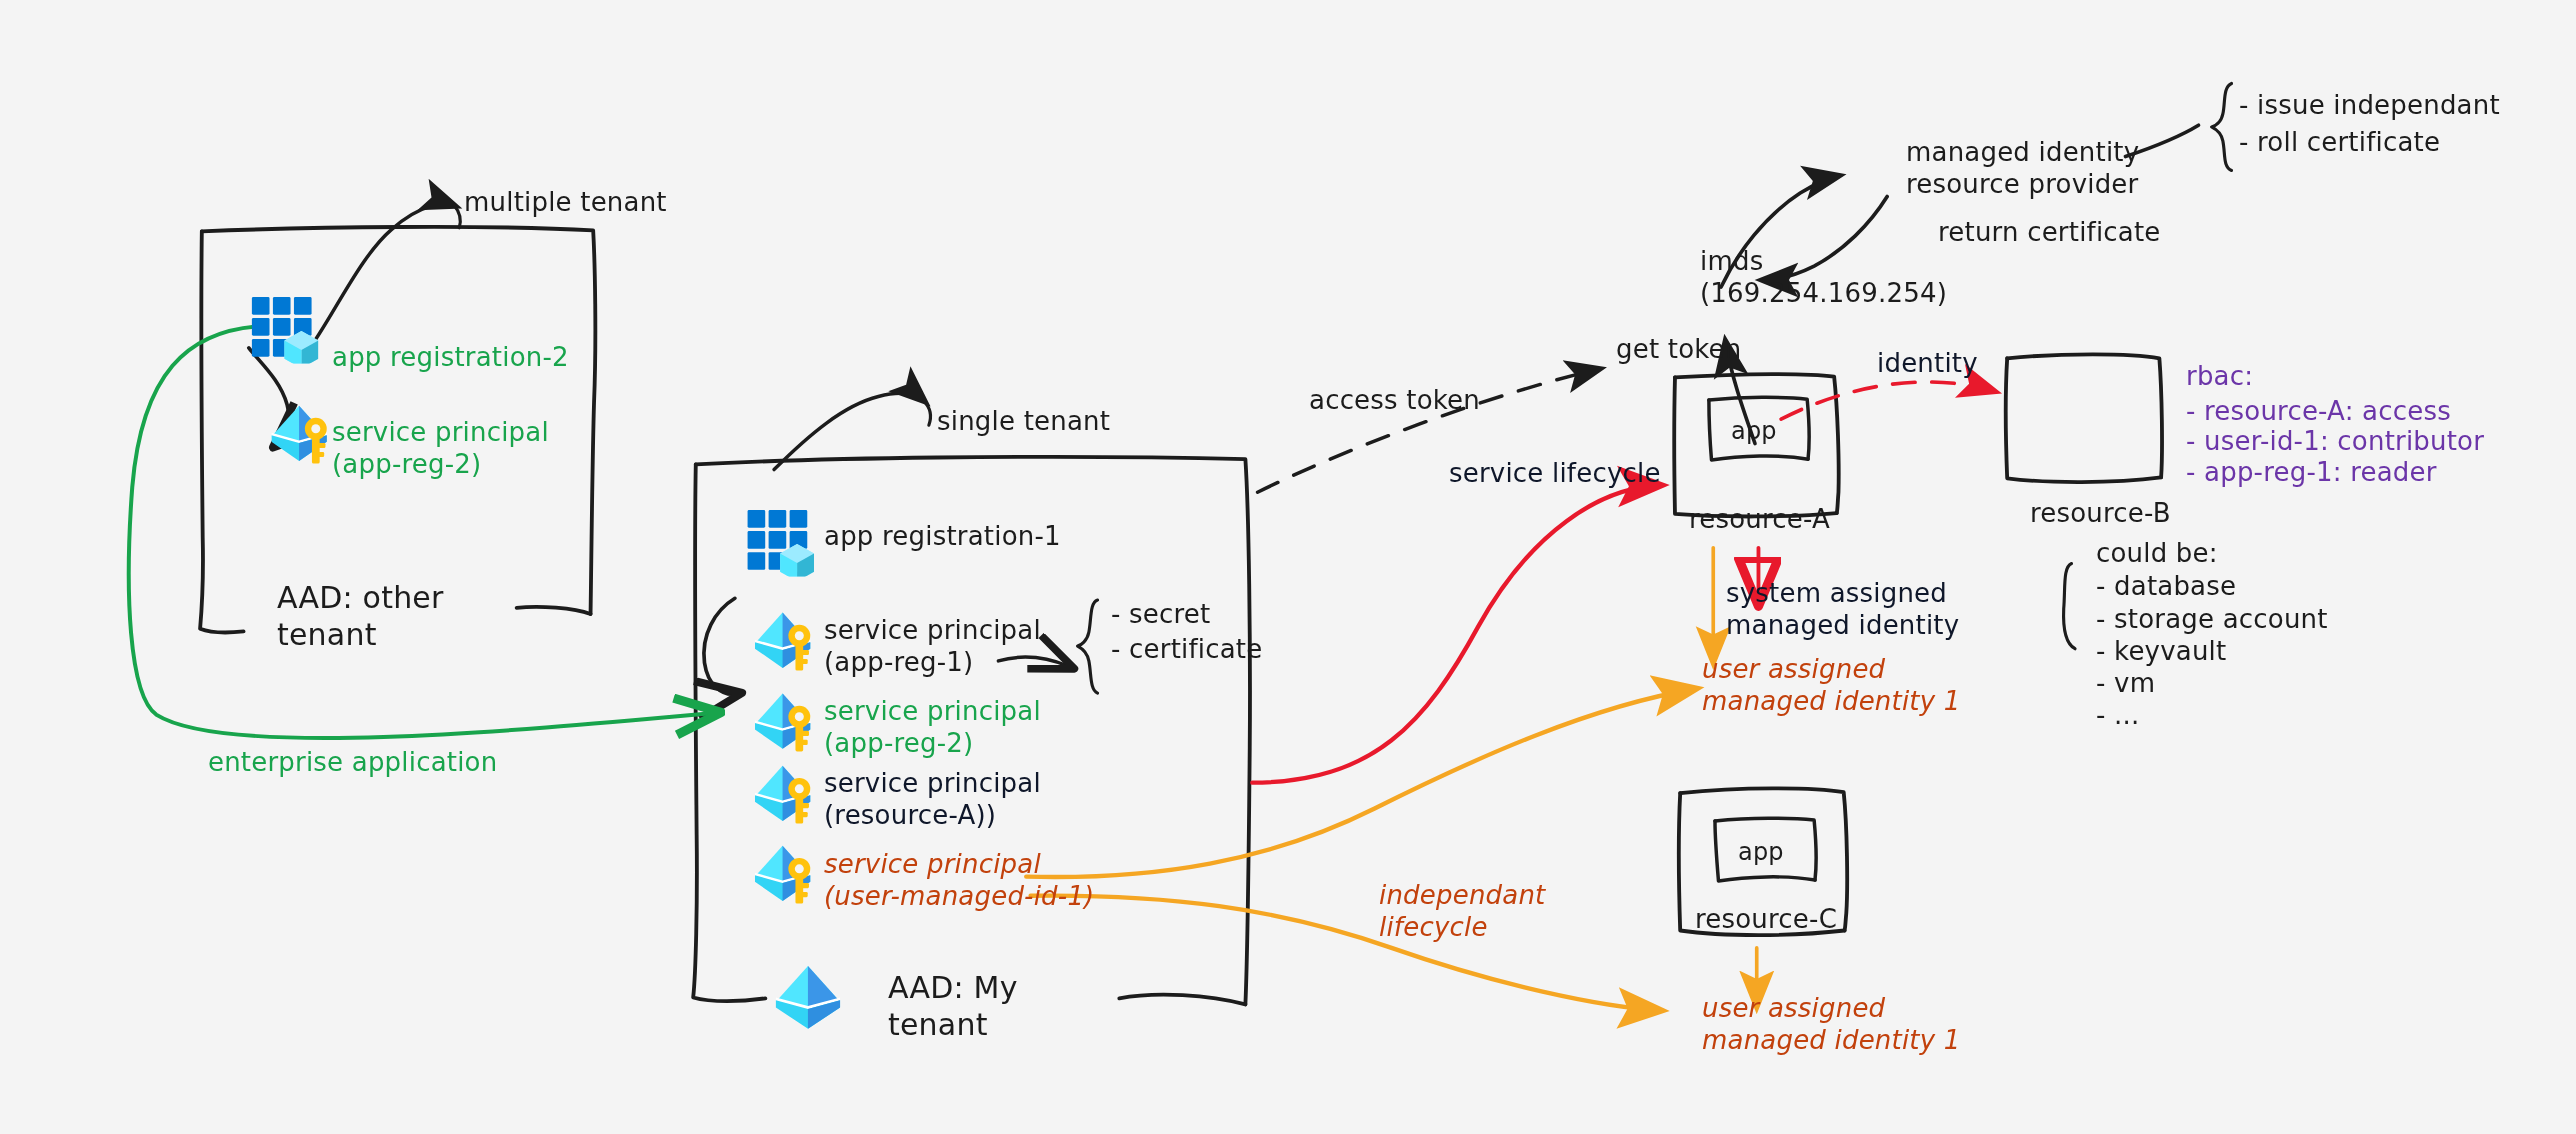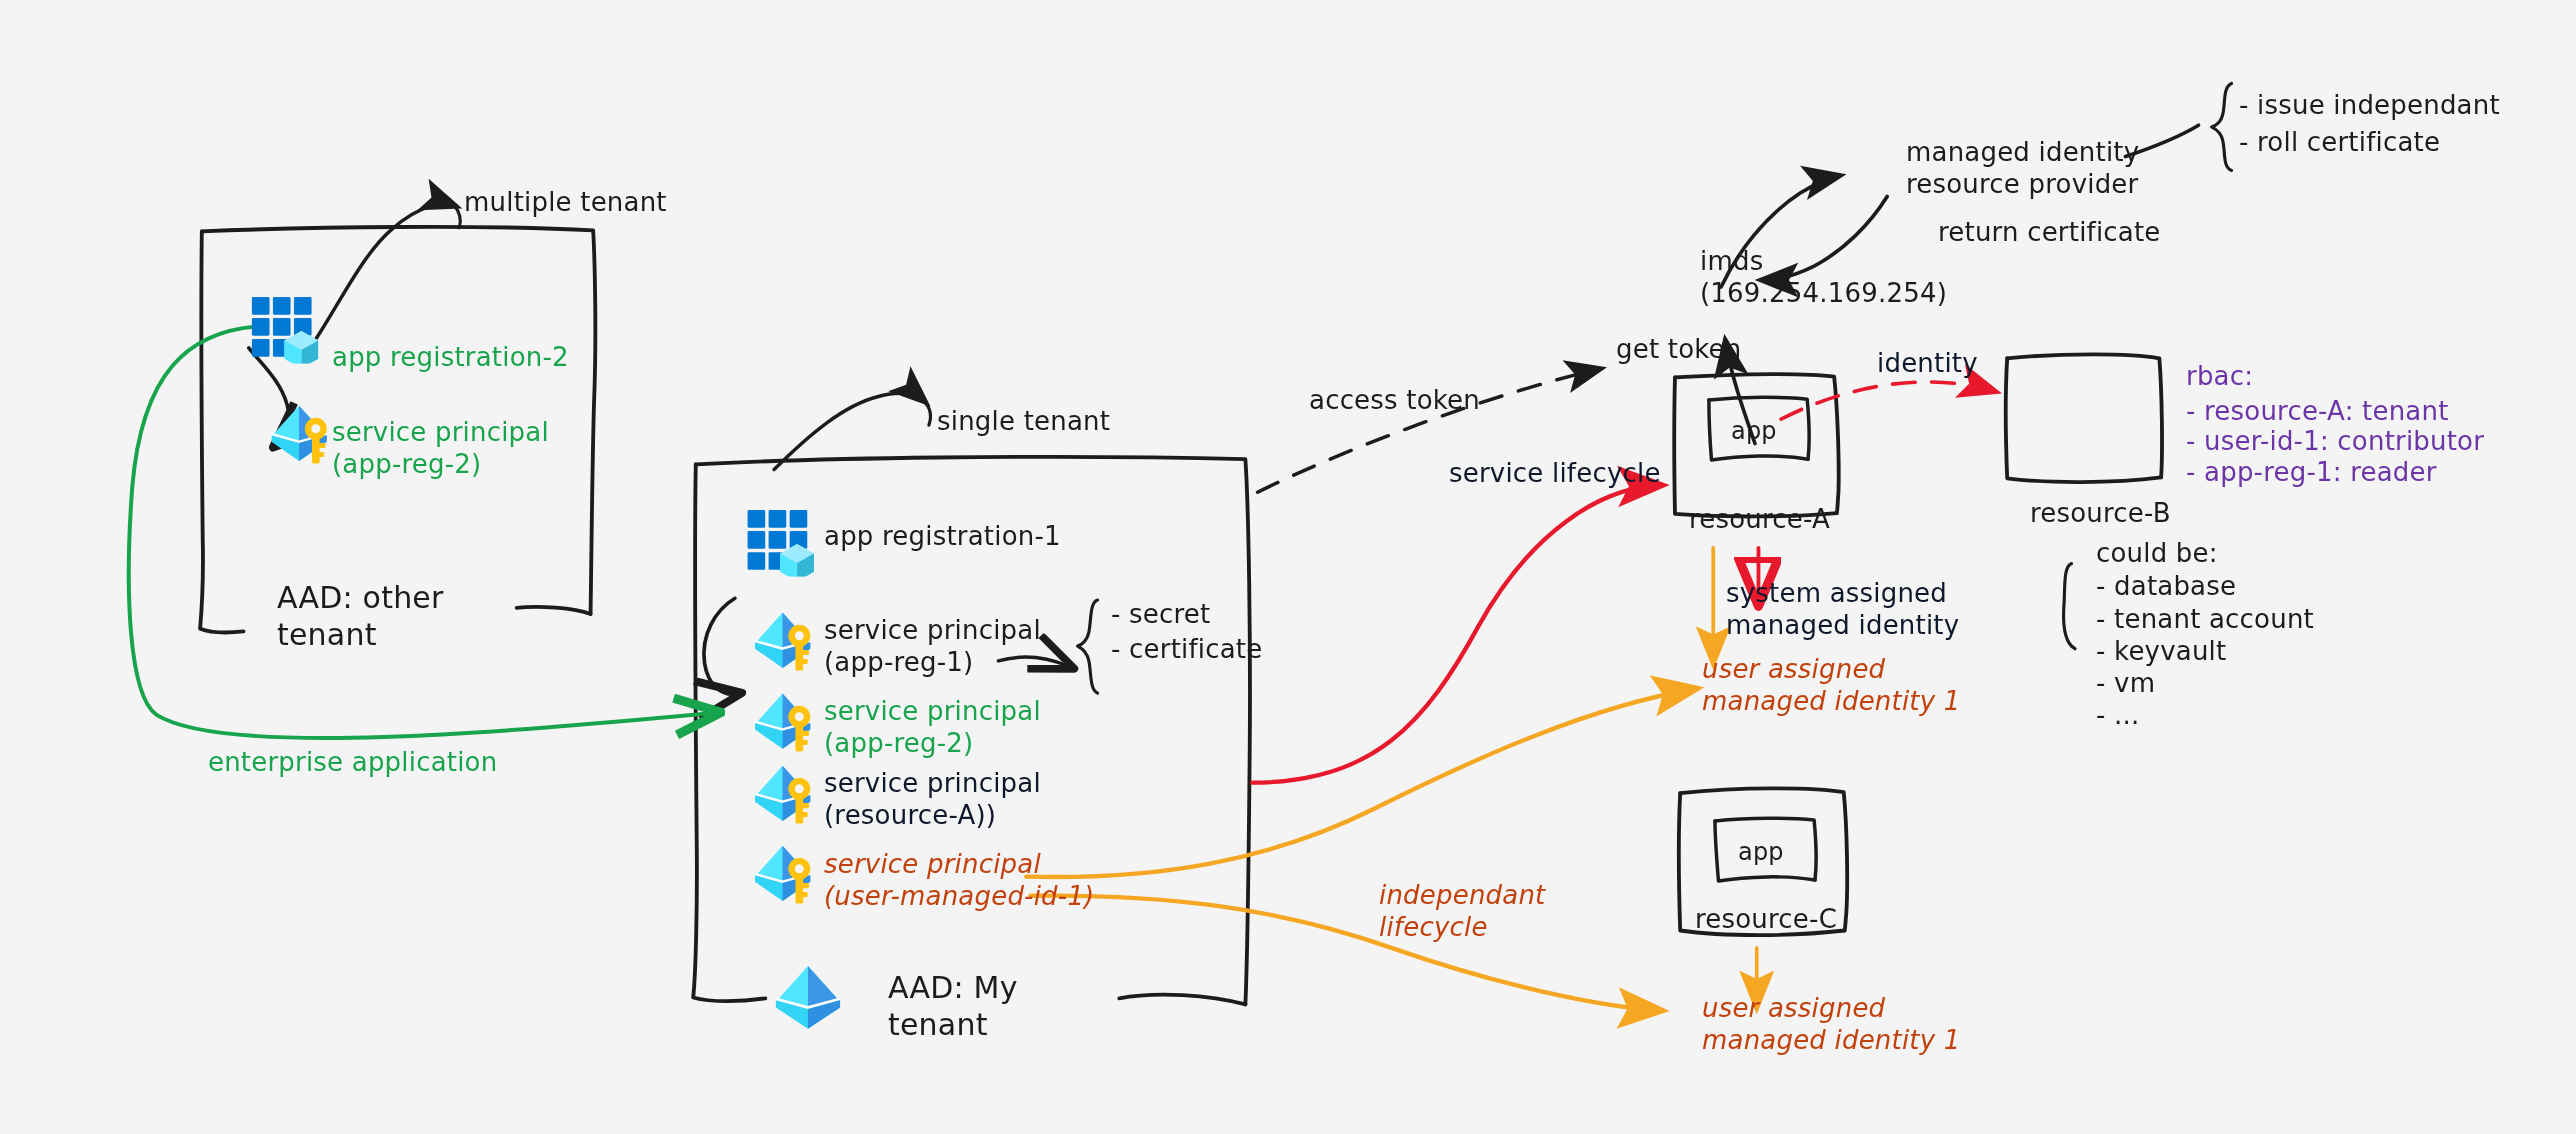--- a/index.html
+++ b/index.html
@@ -291,28 +291,28 @@
   <div class="lbl sm" style="left:1731px; top:417px;">app</div>
   <div class="lbl" style="left:1689px; top:504px;">resource-A</div>
   <div class="lbl red" style="left:1726px; top:578px;">system assigned
 managed identity</div>
   <div class="lbl orange" style="left:1702px; top:654px;">user assigned
 managed identity 1</div>
 
   <div class="lbl red" style="left:1877px; top:348px;">identity</div>
 
   <div class="lbl purple" style="left:2186px; top:361px;">rbac:</div>
-  <div class="lbl purple" style="left:2186px; top:396px;">- resource-A: tenant</div>
+  <div class="lbl purple" style="left:2186px; top:396px;">- resource-A: access</div>
   <div class="lbl purple" style="left:2186px; top:426px;">- user-id-1: contributor</div>
   <div class="lbl purple" style="left:2186px; top:457px;">- app-reg-1: reader</div>
   <div class="lbl" style="left:2030px; top:498px;">resource-B</div>
 
   <div class="lbl" style="left:2096px; top:538px;">could be:</div>
   <div class="lbl" style="left:2096px; top:571px;">- database</div>
-  <div class="lbl" style="left:2096px; top:604px;">- tenant account</div>
+  <div class="lbl" style="left:2096px; top:604px;">- storage account</div>
   <div class="lbl" style="left:2096px; top:636px;">- keyvault</div>
   <div class="lbl" style="left:2096px; top:668px;">- vm</div>
   <div class="lbl" style="left:2096px; top:700px;">- ...</div>
 
   <div class="lbl sm" style="left:1738px; top:838px;">app</div>
   <div class="lbl" style="left:1695px; top:904px;">resource-C</div>
   <div class="lbl orange" style="left:1702px; top:993px;">user assigned
 managed identity 1</div>
 
 </div>

